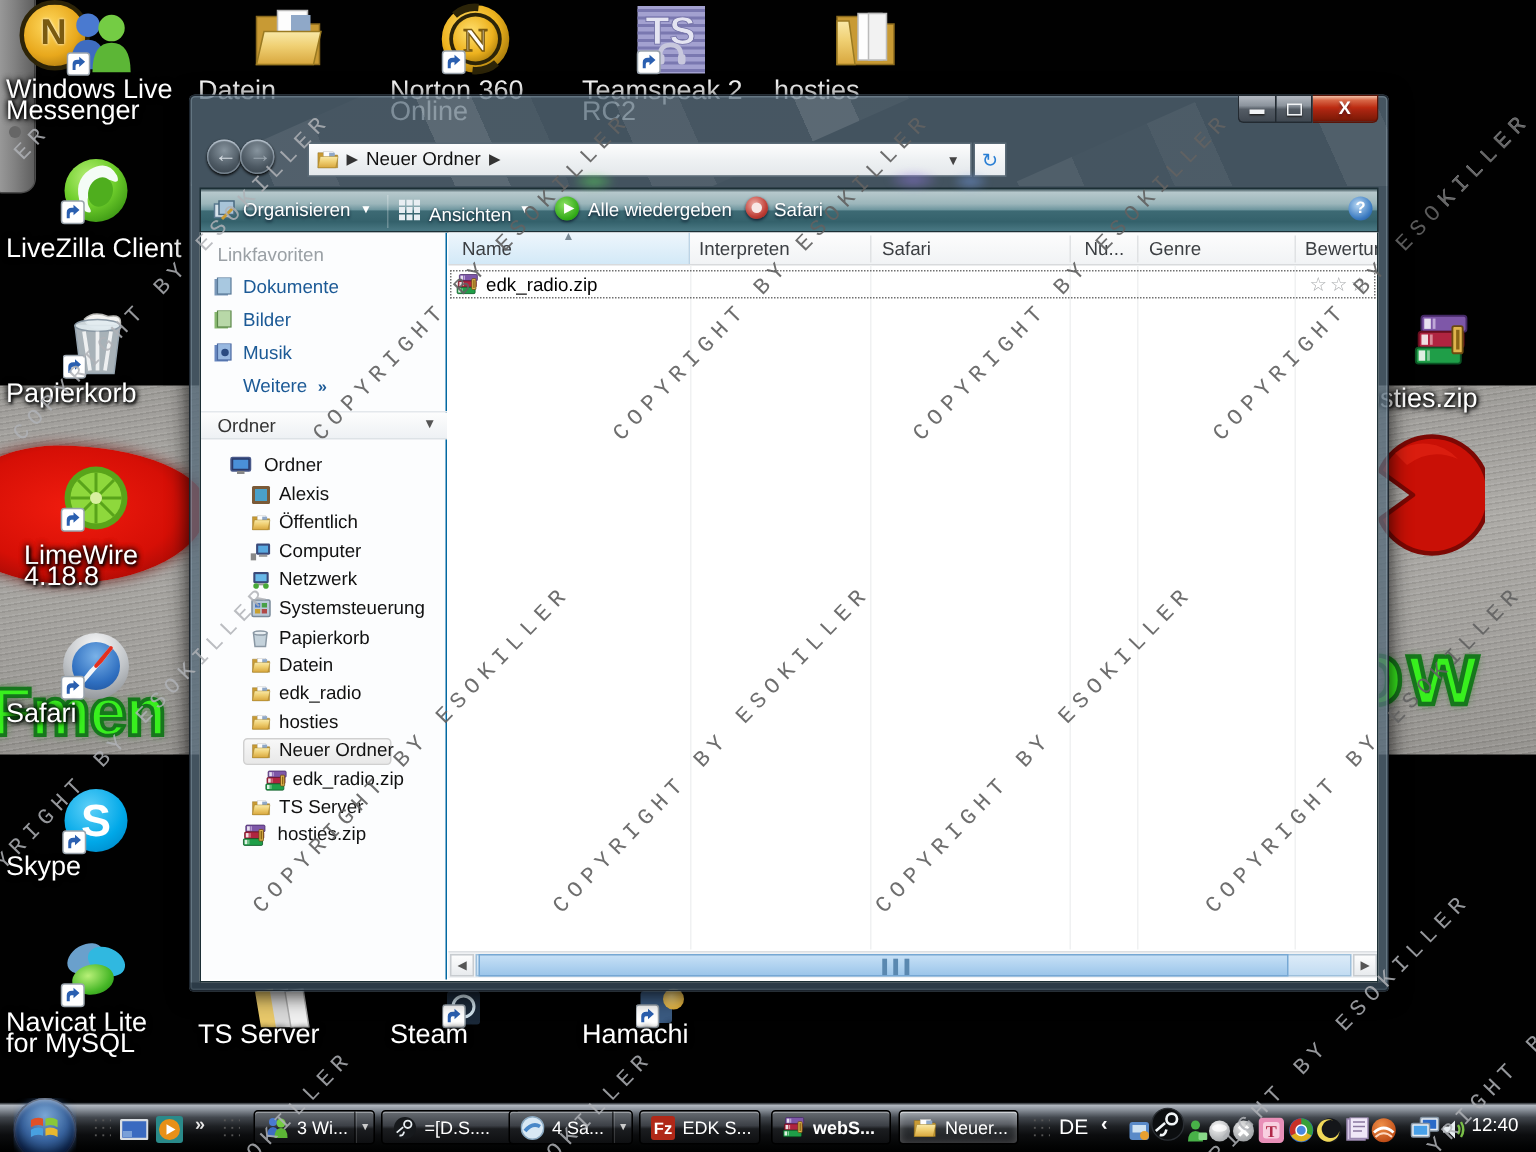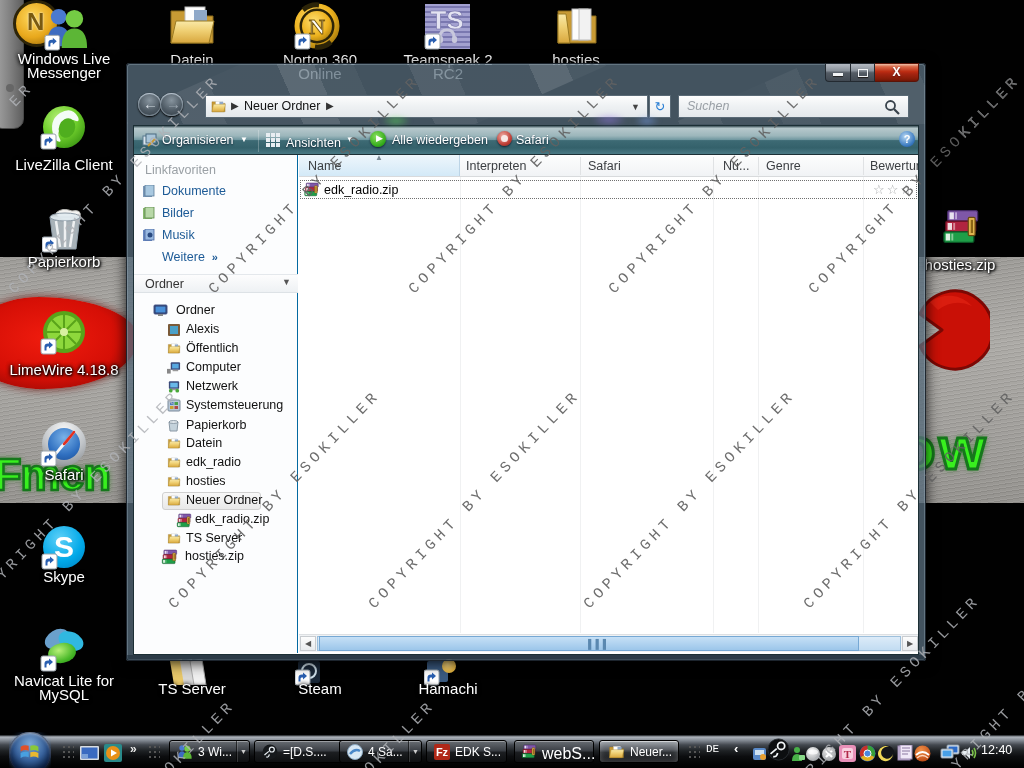--- a/index.html
+++ b/index.html
@@ -1,19 +1,19 @@
 <!DOCTYPE html>
 <html><head>
 <meta charset="utf-8">
 <style>
   html,body{margin:0;padding:0;}
   body{width:1024px;height:768px;overflow:hidden;background:#010101;
        font-family:"Liberation Sans",sans-serif;position:relative;}
   .abs{position:absolute;}
-  .dlabel{position:absolute;color:#fff;font-size:15px;line-height:14px;text-align:center;
+  .dlabel{position:absolute;color:#fff;font-size:18px;line-height:14px;
           width:120px;transform:translateX(-50%);
           text-shadow:1px 1px 2px #000,0 0 4px #000,0 0 4px #000;}
   svg{display:block;}
 </style>
 </head>
 <body>
 
 <div class="abs" id="wall" style="left:0px;top:257px;width:1024px;height:246px;
   background:
    repeating-linear-gradient(171deg, rgba(255,255,255,0.10) 0 1px, rgba(0,0,0,0.055) 1px 2px, rgba(255,255,255,0.035) 2px 4px),
@@ -155,21 +155,21 @@
 
 <svg class="abs" style="left:40px;top:308px" width="48" height="48" viewBox="0 0 48 48">
  <circle cx="24" cy="24" r="21" fill="#59a41a"></circle>
  <circle cx="24" cy="24" r="17" fill="#8ed83c"></circle>
  <g stroke="#59a41a" stroke-width="2">
       <path d="M24 7 L24 41 M7 24 L41 24 M12 12 L36 36 M36 12 L12 36"></path>
     </g>
  <circle cx="24" cy="24" r="4" fill="#d8f0a0"></circle>
  <use href="#shortcut" transform="translate(1,31)"></use>
 </svg>
-<div class="dlabel" style="left:64px;top:363px">LimeWire 4.18.8</div>
+<div class="dlabel" style="left:76px;top:363px">LimeWire 4.18.8</div>
 
 <svg class="abs" style="left:40px;top:420px" width="48" height="48" viewBox="0 0 48 48">
  <circle cx="24" cy="24" r="22" fill="url(#gsf)"></circle>
  <radialGradient id="gsf" cx=".5" cy=".2" r="1">
       <stop offset="0" stop-color="#f8f8f8"></stop>
       <stop offset=".5" stop-color="#c0c4c8"></stop>
       <stop offset="1" stop-color="#787c80"></stop>
     </radialGradient>
  <circle cx="24" cy="24" r="16" fill="url(#gsb)"></circle>
  <radialGradient id="gsb" cx=".5" cy=".3" r=".9">
@@ -266,27 +266,20 @@
     <svg class="abs" style="left:4px;top:3px" width="17" height="15" viewBox="0 0 48 48">
         <use href="#folder48"></use>
       </svg>
     <div class="abs" style="left:25px;top:4px;font-size:10px;color:#333;">▶</div>
     <div class="abs" style="left:38px;top:3px;font-size:12.5px;color:#111;">Neuer Ordner</div>
     <div class="abs" style="left:120px;top:4px;font-size:10px;color:#333;">▶</div>
     <div class="abs" style="left:425px;top:6px;font-size:9px;color:#444;">▼</div>
   </div>
   <div class="abs" style="left:523px;top:32px;width:22px;height:23px;background:linear-gradient(180deg,#fdfdfd,#e8ecef);border:1px solid #5a6a76;box-sizing:border-box;text-align:center;"><span style="color:#2a7fd4;font-size:13px;line-height:21px;">↻</span></div>
 
-  <div class="abs" style="left:552px;top:32px;width:231px;height:23px;background:linear-gradient(180deg,#fdfdfd,#eef1f3 50%,#e4e8eb);border:1px solid #5a6a76;box-sizing:border-box;">
-    <div class="abs" style="left:8px;top:3px;font-style:italic;color:#9aa0a6;font-size:12.5px;">Suchen</div>
-    <svg class="abs" style="left:205px;top:3px" width="16" height="16" viewBox="0 0 16 16">
-        <circle cx="6.5" cy="6.5" r="4.5" fill="none" stroke="#39434c" stroke-width="1.8"></circle>
-        <path d="M10 10 L15 15" stroke="#39434c" stroke-width="2.2"></path>
-      </svg>
-  </div>
 
   <div class="abs" style="left:7px;top:62px;width:786px;height:30px;
     background:linear-gradient(180deg,#3a4f56 0%,#b6c8cc 8%,#9cb6bb 35%,#6d959e 50%,#3d6a74 52%,#34616b 78%,#4a7984 100%);
     border:1px solid #1c2f35;box-sizing:border-box;color:#fff;font-size:12.5px;">
     <svg class="abs" style="left:8px;top:7px" width="15" height="15" viewBox="0 0 15 15">
         <rect x="1" y="3" width="10" height="9" fill="#d8e4ec" stroke="#5a7a90"></rect>
         <rect x="4" y="1" width="10" height="9" fill="#a8c4d8" stroke="#4a6a80"></rect>
         <path d="M6 13 L13 6" stroke="#c89a34" stroke-width="2"></path>
       </svg>
     <span class="abs" style="left:28px;top:7px;text-shadow:0 1px 2px #123;">Organisieren</span>
@@ -526,30 +519,30 @@
     <svg class="abs" style="left:7px;top:3px" width="16" height="16" viewBox="0 0 16 16">
         <rect x="0" y="0" width="16" height="16" rx="2" fill="#b02818"></rect>
         <text x="8" y="12" font-size="11" font-weight="bold" text-anchor="middle" fill="#fff" font-family="Liberation Sans">Fz</text>
       </svg>
     <span class="abs" style="left:28px;top:4px;color:#fff;font-size:12px;">EDK S...</span>
   </div>
   <div class="abs" style="left:514px;top:5px;width:80px;height:23px;border-radius:3px;border:1px solid #000;box-sizing:border-box;background:linear-gradient(180deg,#686d73,#3c4046 45%,#1b1d20 55%,#0e0f11);box-shadow:inset 0 1px rgba(255,255,255,0.35);">
     <svg class="abs" style="left:6px;top:3px" width="17" height="16" viewBox="0 0 32 32">
         <use href="#rar32"></use>
       </svg>
-    <span class="abs" style="left:27px;top:4px;color:#fff;font-size:16px;">webS...</span>
+    <span class="abs" style="left:27px;top:4px;color:#fff;font-size:12px;font-weight:bold;">webS...</span>
   </div>
   <div class="abs" style="left:599px;top:5px;width:80px;height:23px;border-radius:3px;border:1px solid #000;box-sizing:border-box;background:linear-gradient(180deg,#9aa0a7,#5c6066 40%,#2e3134 55%,#1a1b1e);box-shadow:inset 0 1px rgba(255,255,255,0.5),inset 0 0 6px rgba(255,255,255,0.25);">
     <svg class="abs" style="left:8px;top:3px" width="17" height="16" viewBox="0 0 48 48">
         <use href="#folder48"></use>
       </svg>
     <span class="abs" style="left:30px;top:4px;color:#fff;font-size:12px;">Neuer...</span>
   </div>
 
-  <span class="abs" style="left:706px;top:8px;color:#fff;font-size:11px;font-family:Liberation Mono, monospace;">DE</span>
+  <span class="abs" style="left:706px;top:8px;color:#fff;font-size:14px;">DE</span>
   <span class="abs" style="left:734px;top:6px;color:#fff;font-size:13px;font-weight:bold;">‹</span>
   <svg class="abs" style="left:752px;top:11px" width="16" height="16" viewBox="0 0 16 16">
       <rect x="1" y="2" width="13" height="12" rx="2" fill="#5a8ac8"></rect>
       <rect x="3" y="4" width="9" height="5" fill="#cfe2f2"></rect>
       <circle cx="11" cy="11" r="3" fill="#e8a030"></circle>
     </svg>
   <svg class="abs" style="left:767px;top:3px" width="23" height="23" viewBox="0 0 26 26">
       <circle cx="13" cy="13" r="12" fill="#0c0e10" stroke="#2a2e33"></circle>
       <circle cx="16" cy="9" r="4" fill="none" stroke="#f2f6f8" stroke-width="2"></circle>
       <path d="M4 18 L11 12 M7 21 Q11 22 12 17" stroke="#f2f6f8" stroke-width="2" fill="none"></path>

